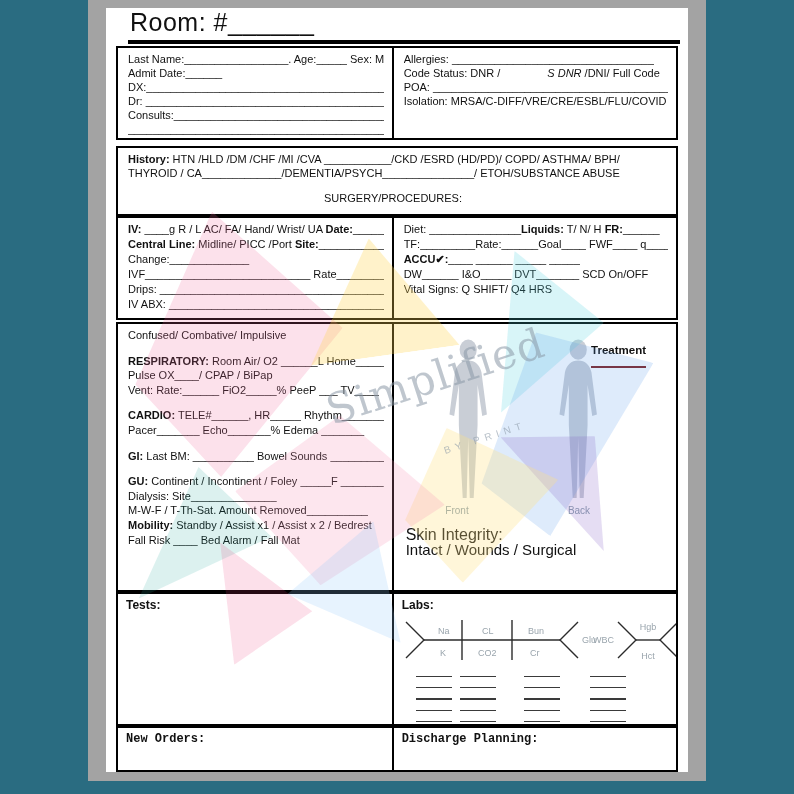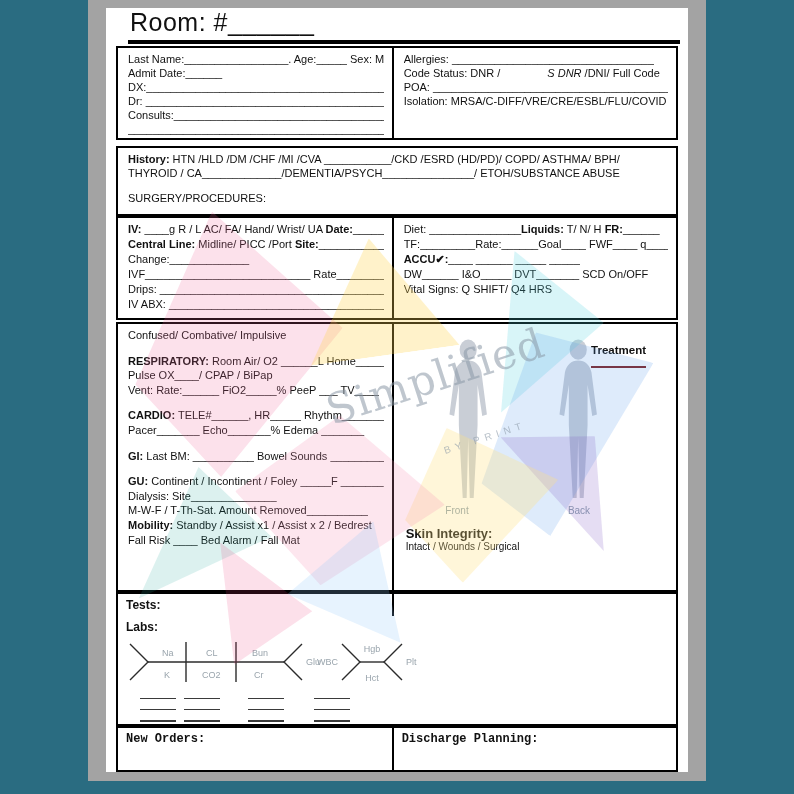--- a/index.html
+++ b/index.html
@@ -9,45 +9,45 @@
   .page{position:absolute;left:18px;top:8px;width:582px;height:764px;background:#ffffff;}
 
   .title{position:absolute;left:24px;top:0px;font-size:25px;font-weight:500;letter-spacing:.5px;}
   .title-rule{position:absolute;left:22px;right:8px;top:32px;height:4px;background:#000;}
 
   .box{position:absolute;left:10px;right:10px;border:2px solid #000;box-sizing:border-box;display:flex;background:transparent;}
   #box1{top:38px;height:94px;}
   #box2{top:138px;height:70px;display:block;}
   #box3{top:208px;height:104px;}
   #box4{top:314px;height:270px;}
-  #box5{top:584px;height:134px;flex-direction:column;}
+  #box5{top:584px;height:134px;}
   #box6{top:718px;height:46px;font-family:Liberation Mono, monospace;}
 
   .col{box-sizing:border-box;overflow:hidden;position:relative;}
   .col.l{width:49.4%;border-right:2px solid #000;}
   .col.r{flex:1;}
 
   .pad{padding:4px 8px 2px 10px;}
   .ln{font-size:11px;line-height:14px;white-space:nowrap;overflow:hidden;}
   .ln15{font-size:11px;line-height:15px;white-space:nowrap;overflow:hidden;}
   .a-ln{font-size:11px;line-height:14.6px;white-space:nowrap;overflow:hidden;}
   .sp{height:11px;}
   b{font-weight:700;}
   .it{font-style:italic;margin-left:44px;}
 
   #box2 .hist{font-size:11px;line-height:14px;padding:4px 10px 0 10px;}
-  #box2 .surgery{font-size:11px;padding:12px 18px 0 10px;}
+  #box2 .surgery{font-size:11px;padding:12px 18px 0 10px;text-align:center;}
 
   .treat-title{position:absolute;right:30px;top:20px;font-size:11.5px;font-weight:700;
                border-bottom:2px solid #7f1d1d;padding-bottom:10px;}
   .figures{position:absolute;left:50%;margin-left:-128px;top:12px;}
   .fig{fill:#c9ced6;}
   .fig-label{fill:#8da0ad;font-size:10px;font-family:"Liberation Sans",sans-serif;}
-  .skin-label{position:absolute;left:12px;top:202px;font-size:13px;font-weight:700;text-align:right;}
-  .skin-opts{position:absolute;left:12px;top:217px;font-size:10px;}
+  .skin-label{position:absolute;left:12px;top:202px;font-size:16px;font-weight:400;text-align:right;}
+  .skin-opts{position:absolute;left:12px;top:217px;font-size:15px;}
 
   .sec-label{font-size:12px;font-weight:700;padding:4px 8px;}
   .labs-svg{position:absolute;left:6px;top:16px;}
   .lab-lines{position:absolute;width:36px;height:57px;
      background:repeating-linear-gradient(to bottom,transparent 0,transparent 10px,#3a3a3a 10px,#3a3a3a 11.2px);}
   #ll1{left:22px;top:72px;} #ll2{left:66px;top:72px;} #ll3{left:130px;top:72px;} #ll4{left:196px;top:72px;}
   .fish{stroke:#2b2b2b;stroke-width:1.4;fill:none;}
   .fish-label{fill:#9aa5ad;font-size:9px;font-family:"Liberation Sans",sans-serif;}
 
   

